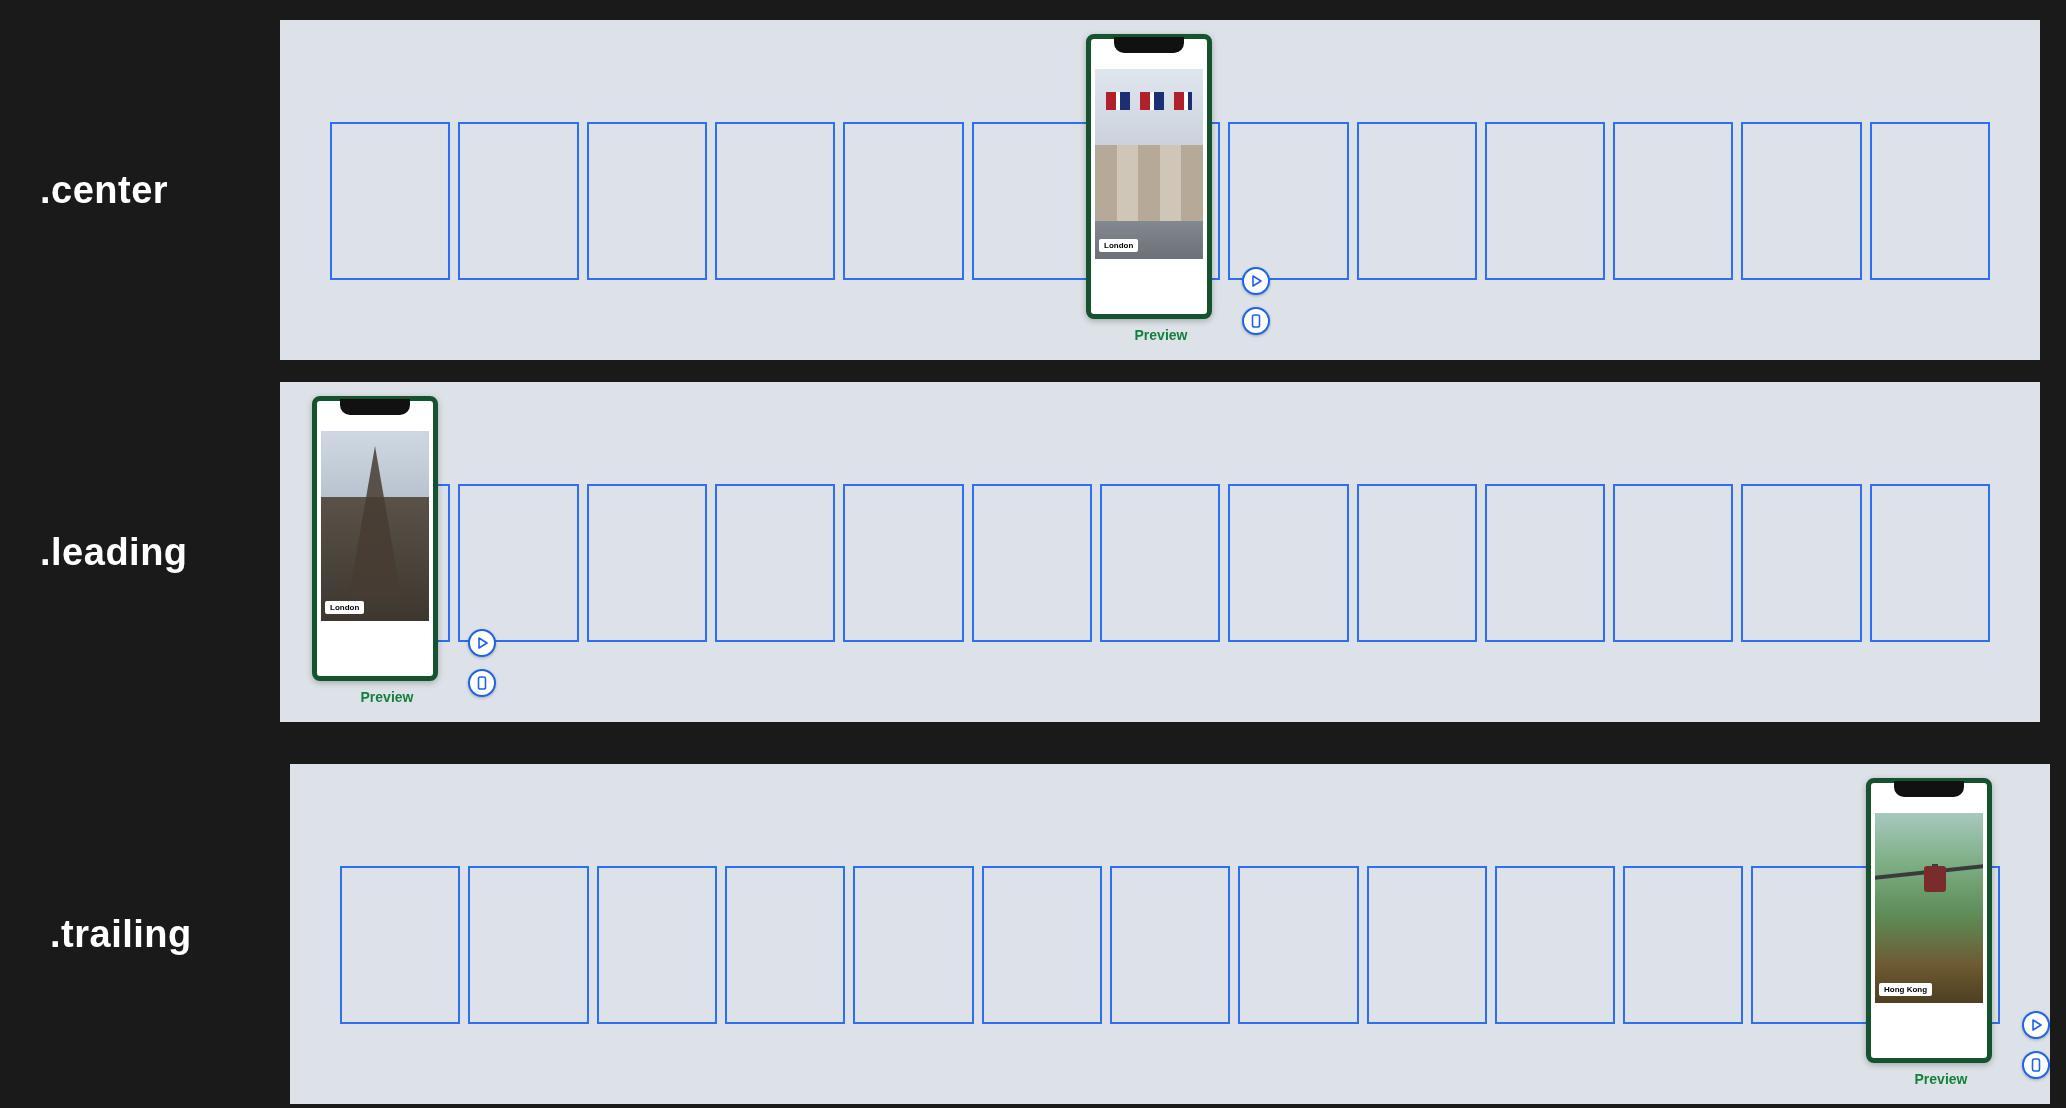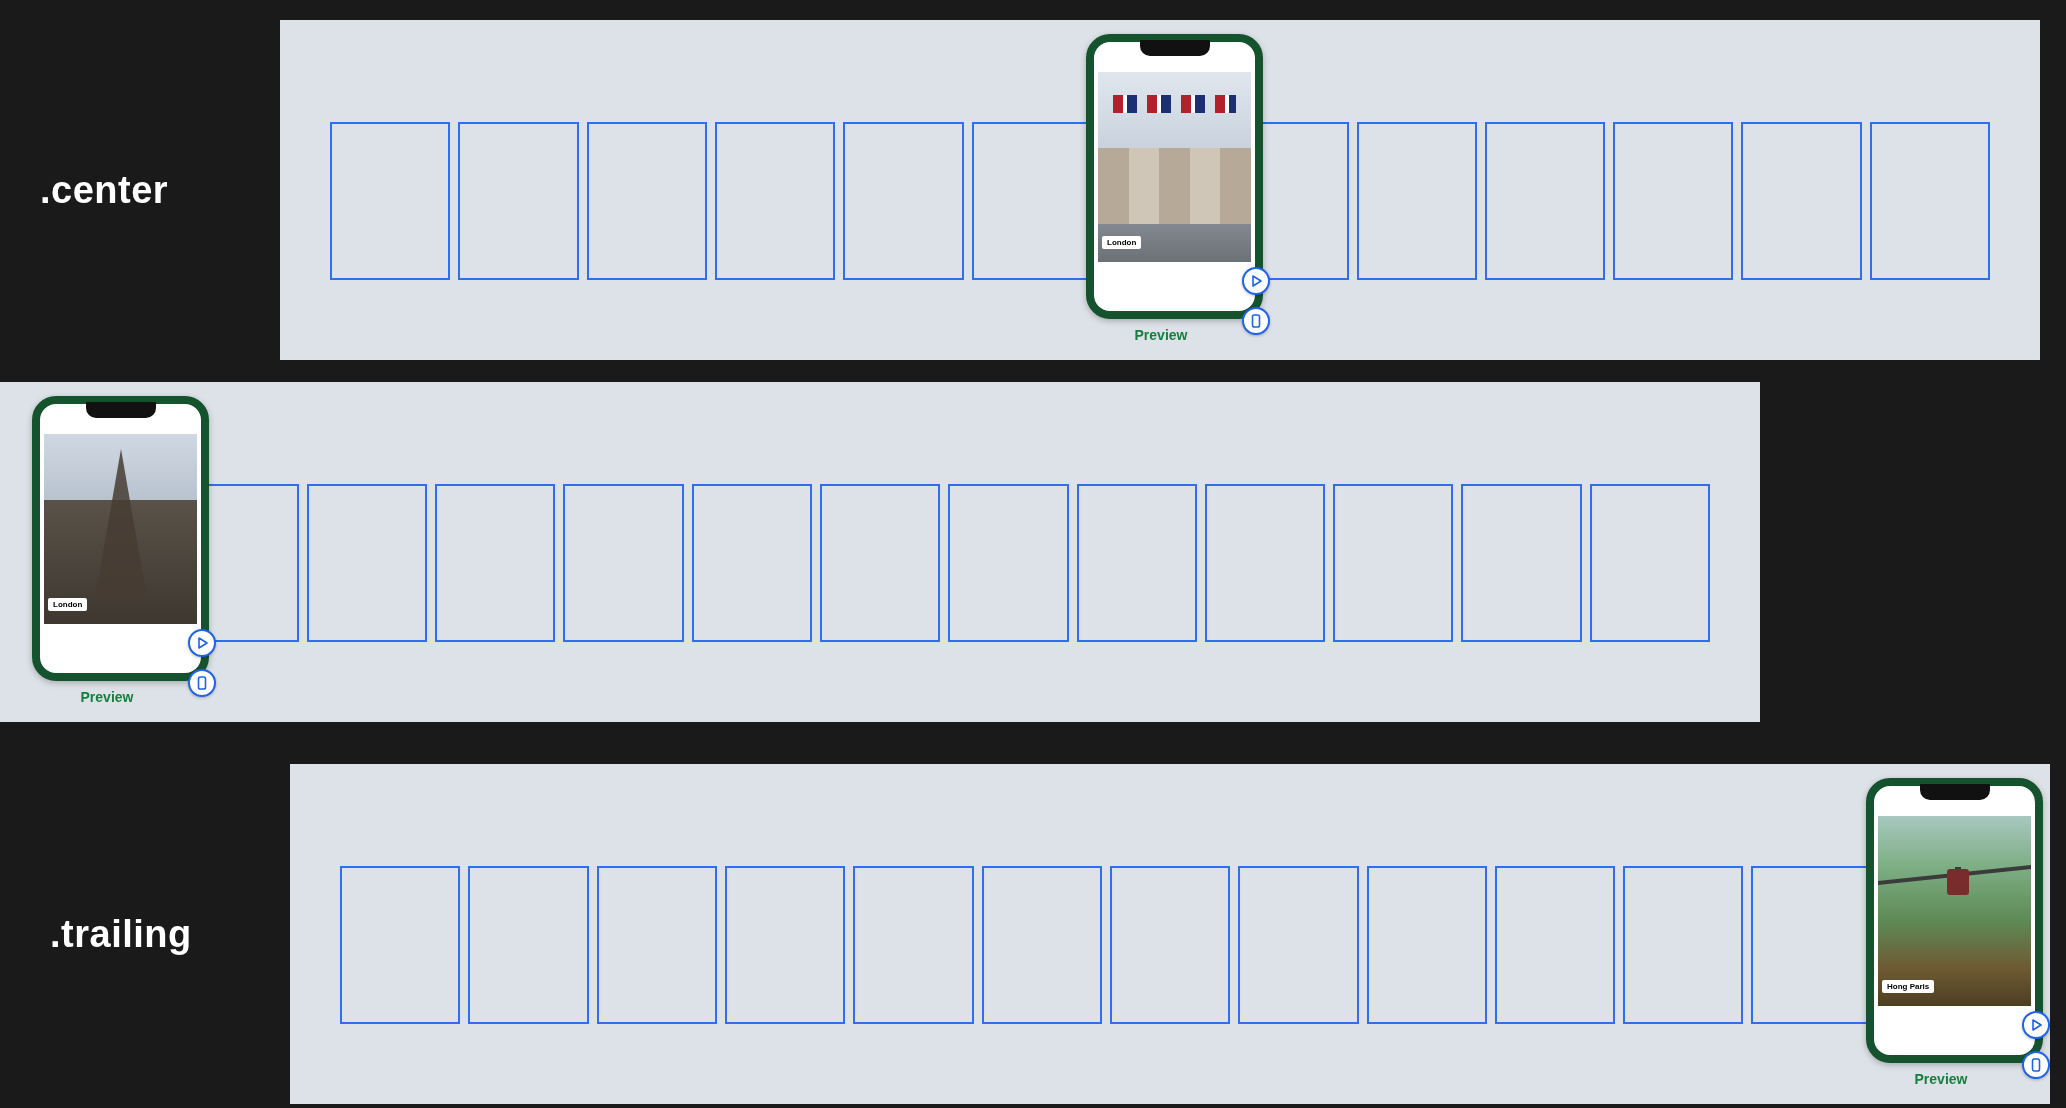--- a/index.html
+++ b/index.html
@@ -52,25 +52,25 @@
     background: transparent;
   }
   
   .phone-wrap {
     position: absolute;
     width: 150px;
     top: 14px;
   }
   .phone {
     position: relative;
-    width: 177px;
+    width: 126px;
     height: 285px;
     background: #fff;
-    border: 8px solid #14532d;
-    border-radius: 24px;
+    border: 5px solid #14532d;
+    border-radius: 8px;
     box-shadow: 0 2px 6px rgba(0,0,0,.25);
   }
   .notch {
     position: absolute;
     top: -2px;
     left: 50%;
     transform: translateX(-50%);
     width: 70px;
     height: 16px;
     background: #111;
@@ -217,20 +217,21 @@
             <svg width="12" height="14" viewBox="0 0 12 14">
                 <rect x="2.5" y="1" width="7" height="12" rx="1.8" fill="none" stroke="#1e63e9" stroke-width="1.6"></rect>
               </svg>
           </div>
         </div>
       </div>
     </div>
   </div>
 
   <div class="row" style="top:382px;">
+    <div class="row-label">.leading</div>
     <div class="panel">
       <div class="slots">
         <div class="slot"></div>
         <div class="slot"></div>
         <div class="slot"></div>
         <div class="slot"></div>
         <div class="slot"></div>
         <div class="slot"></div>
         <div class="slot"></div>
         <div class="slot"></div>
@@ -282,21 +283,21 @@
         <div class="slot"></div>
         <div class="slot"></div>
         <div class="slot"></div>
       </div>
       <div class="phone-wrap" style="left:1576px;">
         <div class="phone">
           <div class="notch"></div>
           <div class="screen">
             <div class="img-hk"></div>
           </div>
-          <div class="caption-chip">Hong Paris</div>
+          <div class="caption-chip">Hong Kong</div>
         </div>
         <div class="preview-label">Preview</div>
         <div class="btn-col">
           <div class="circ-btn">
             <svg width="12" height="12" viewBox="0 0 12 12">
                 <polygon points="3,1 11,6 3,11" fill="none" stroke="#1e63e9" stroke-width="1.6" stroke-linejoin="round"></polygon>
               </svg>
           </div>
           <div class="circ-btn">
             <svg width="12" height="14" viewBox="0 0 12 14">

